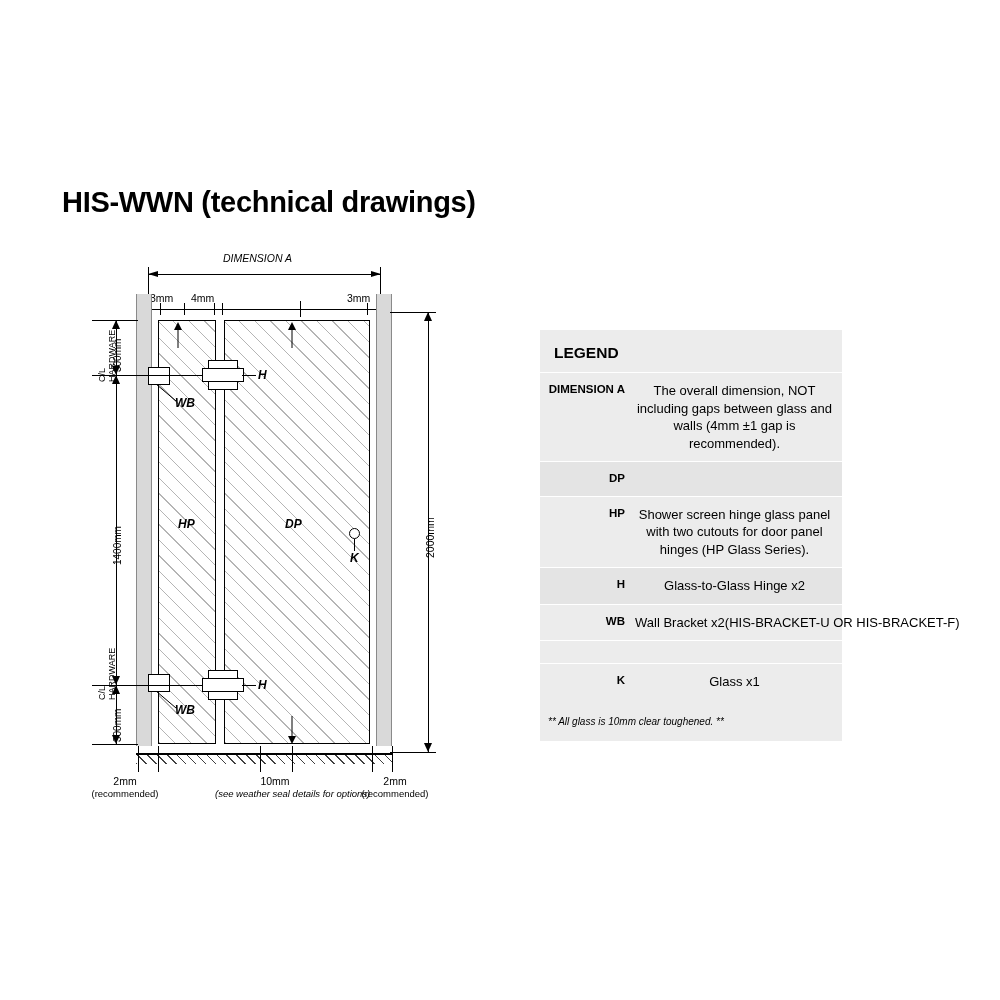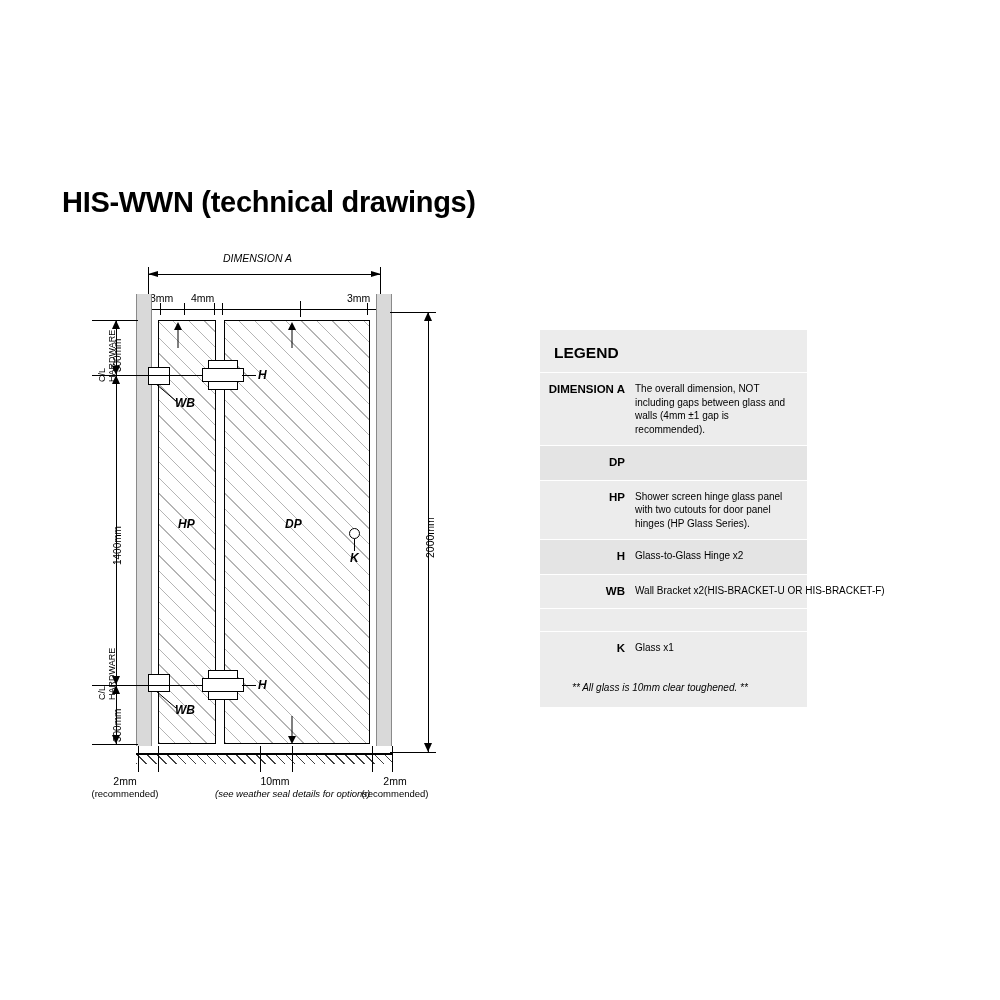--- a/index.html
+++ b/index.html
@@ -117,21 +117,21 @@
         rgba(0,0,0,0.75) 1px,
         rgba(255,255,255,0) 1px,
         rgba(255,255,255,0) 7px);
   }
 
   
   #legend {
     position: absolute;
     left: 540px;
     top: 330px;
-    width: 267px;
+    width: 302px;
     background: #ececec;
     padding: 0;
   }
   #legend-title {
     font-size: 15.5px;
     font-weight: bold;
     padding: 14px 0 10px 14px;
   }
   .lgrow {
     display: flex;
@@ -144,29 +144,30 @@
     width: 95px;
     flex: 0 0 95px;
     text-align: right;
     font-size: 11.5px;
     font-weight: bold;
     padding-right: 10px;
     box-sizing: border-box;
     line-height: 1.35;
   }
   .lgval {
-    font-size: 10px;
+    font-size: 13px;
     line-height: 1.35;
     flex: 1 1 auto;
     white-space: pre-line;
+    text-align: center;
   }
   .lgnote {
     font-size: 10px;
     font-style: italic;
-    padding: 16px 0 14px 32px;
+    padding: 16px 0 14px 8px;
     background: #ececec;
   }
   .lgspacer {
     height: 22px;
     border-top: 1px solid #ffffff;
   }
 </style>
 </head>
 <body>
 

